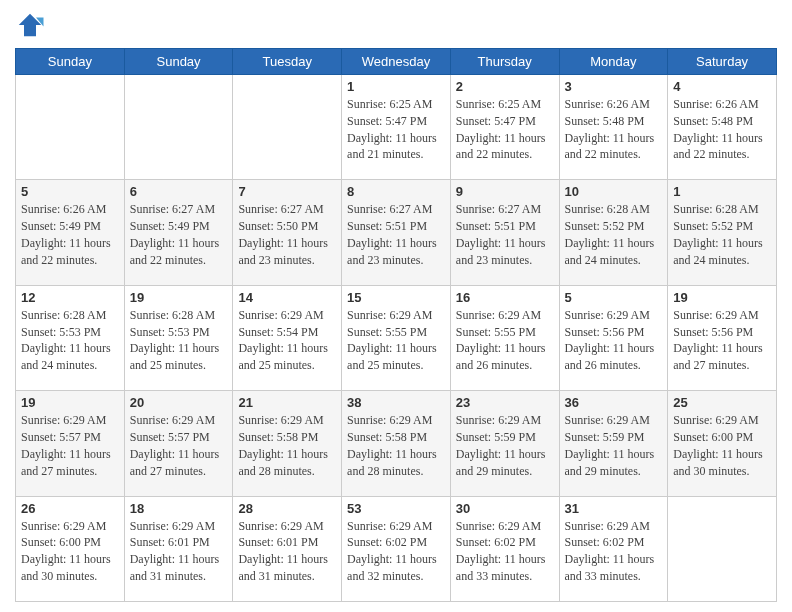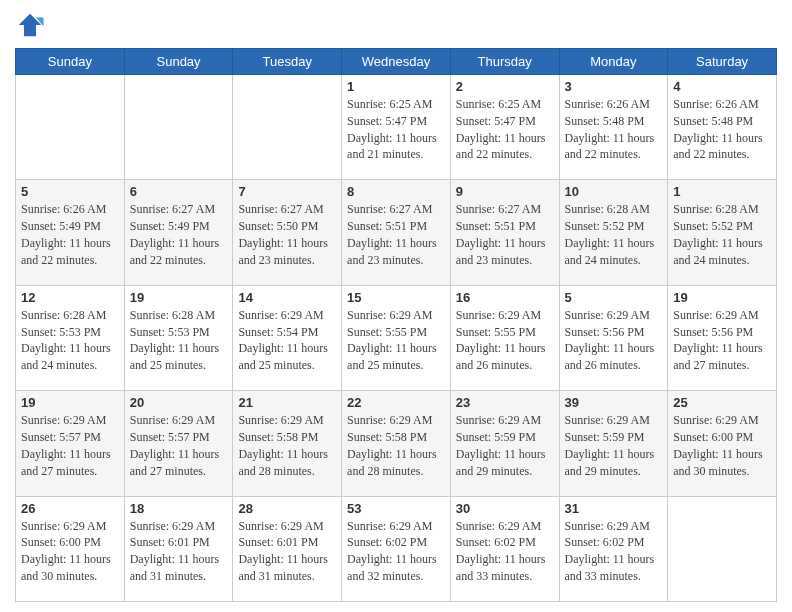--- a/index.html
+++ b/index.html
@@ -281,35 +281,35 @@
 and 27 minutes.</div>
           </td>
           <td>
             <span class="day-number">21</span>
             <div class="day-info" style="white-space: pre-line;">Sunrise: 6:29 AM
 Sunset: 5:58 PM
 Daylight: 11 hours
 and 28 minutes.</div>
           </td>
           <td>
-            <span class="day-number">22</span>
+            <span class="day-number">38</span>
             <div class="day-info" style="white-space: pre-line;">Sunrise: 6:29 AM
 Sunset: 5:58 PM
 Daylight: 11 hours
 and 28 minutes.</div>
           </td>
           <td>
             <span class="day-number">23</span>
             <div class="day-info" style="white-space: pre-line;">Sunrise: 6:29 AM
 Sunset: 5:59 PM
 Daylight: 11 hours
 and 29 minutes.</div>
           </td>
           <td>
-            <span class="day-number">39</span>
+            <span class="day-number">36</span>
             <div class="day-info" style="white-space: pre-line;">Sunrise: 6:29 AM
 Sunset: 5:59 PM
 Daylight: 11 hours
 and 29 minutes.</div>
           </td>
           <td>
             <span class="day-number">25</span>
             <div class="day-info" style="white-space: pre-line;">Sunrise: 6:29 AM
 Sunset: 6:00 PM
 Daylight: 11 hours

